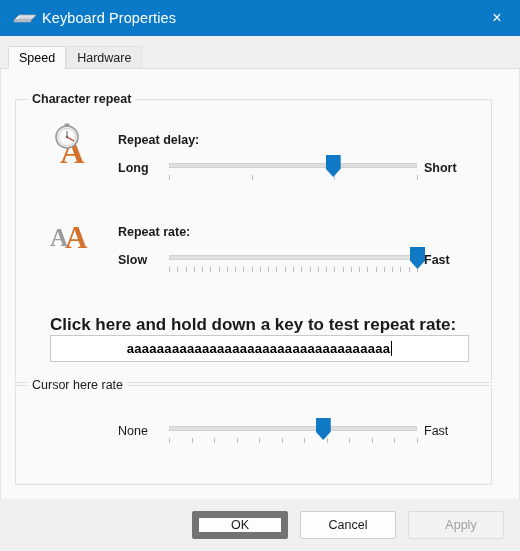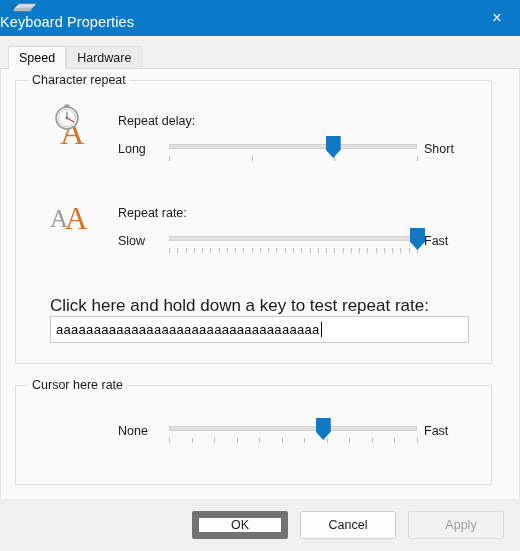--- a/index.html
+++ b/index.html
@@ -7,23 +7,22 @@
     width:520px;height:551px;
     font-family:"Liberation Sans",sans-serif;
     font-size:12.5px;
     color:#1a1a1a;
     background:#f0f0f0;
     overflow:hidden;
     -webkit-font-smoothing:antialiased;
   }
   
   .titlebar{
-    height:36px;background:#0a7ac8;display:flex;
+    height:36px;background:#0a7ac8;display:flex;align-items:center;
     position:relative;
-    flex-direction:column;
   }
   .tb-icon{width:34px;display:flex;align-items:center;justify-content:center;margin-left:8px;}
   .tb-title{color:#fff;font-size:14.5px;letter-spacing:.1px;}
   .tb-close{
     position:absolute;right:0;top:0;width:46px;height:36px;
     display:flex;align-items:center;justify-content:center;
     color:#fff;font-size:16px;line-height:1;font-weight:300;
   }
   
   .tabstrip{
@@ -105,21 +104,21 @@
   <div class="tb-close">×</div>
 </div>
 
 <div class="tabstrip">
   <div class="tab selected">Speed</div>
   <div class="tab">Hardware</div>
 </div>
 
 <div class="tabpage">
 
-  <div class="group" style="left:14px;top:11px;width:475px;height:282px;">
+  <div class="group" style="left:14px;top:30px;width:475px;height:282px;font-weight:bold;">
     <div class="group-title">Character repeat</div>
 
     <div class="icon-wrap" style="left:32px;top:22px;">
       <svg width="48" height="46" viewBox="0 0 48 46">
         <text x="12" y="41" font-family="Liberation Serif, serif" font-size="34" fill="#d4712a">A</text>
         <circle cx="19" cy="15" r="11" fill="#f2f2f2" stroke="#9a9a9a" stroke-width="1.6"></circle>
         <circle cx="19" cy="15" r="8.5" fill="#fbfbfb" stroke="#c4c4c4" stroke-width="0.8"></circle>
         <rect x="16.5" y="1.5" width="5" height="3.2" rx="1" fill="#9a9a9a"></rect>
         <line x1="19" y1="15" x2="26" y2="19" stroke="#c0392b" stroke-width="1.3"></line>
         <line x1="19" y1="15" x2="19" y2="9" stroke="#6a6a6a" stroke-width="1.1"></line>
@@ -181,21 +180,21 @@
           <div class="tick" style="left: 86.6667%;"></div>
           <div class="tick" style="left: 90%;"></div>
           <div class="tick" style="left: 93.3333%;"></div>
           <div class="tick" style="left: 96.6667%;"></div>
           <div class="tick" style="left: 100%;"></div>
         </div>
       <div class="thumb" style="left: 100%; background: rgb(16, 121, 197);"></div>
     </div>
 
     <div class="fieldlabel" style="left:34px;top:215px;">Click here and hold down a key to test repeat rate:</div>
-    <div class="textbox" style="left:34px;top:235px;width:419px;height:27px;">
+    <div class="textbox" style="left:34px;top:235px;width:419px;height:27px;justify-content:center;">
       <span class="val">aaaaaaaaaaaaaaaaaaaaaaaaaaaaaaaaaaa</span>
       <span class="caret"></span>
     </div>
   </div>
 
   <div class="group" style="left:14px;top:316px;width:475px;height:98px;">
     <div class="group-title">Cursor here rate</div>
 
     <div class="lbl" style="left:102px;top:38px;">None</div>
     <div class="lbl" style="left:408px;top:38px;">Fast</div>

